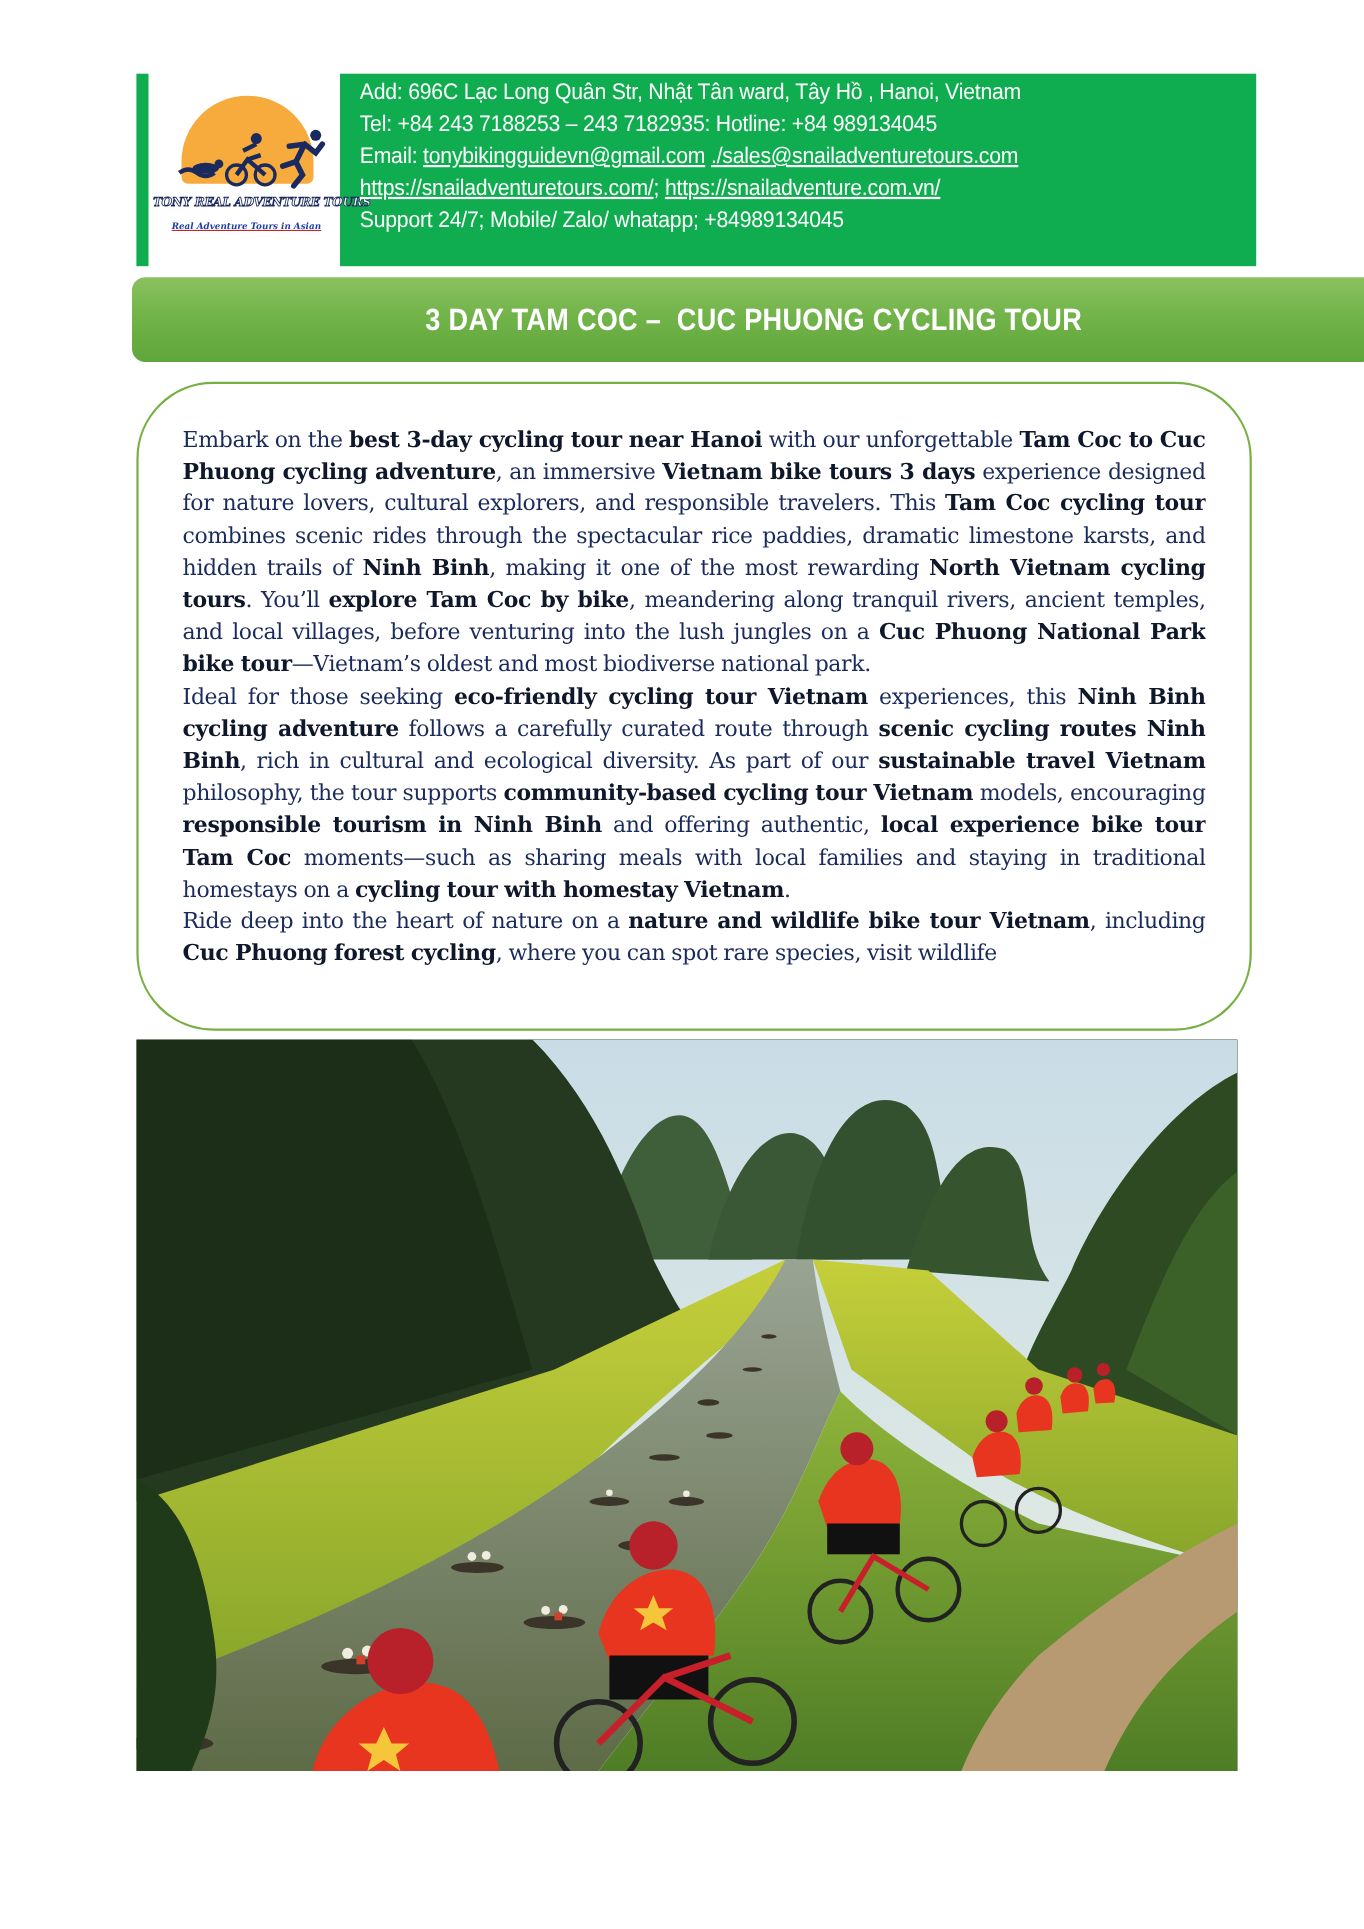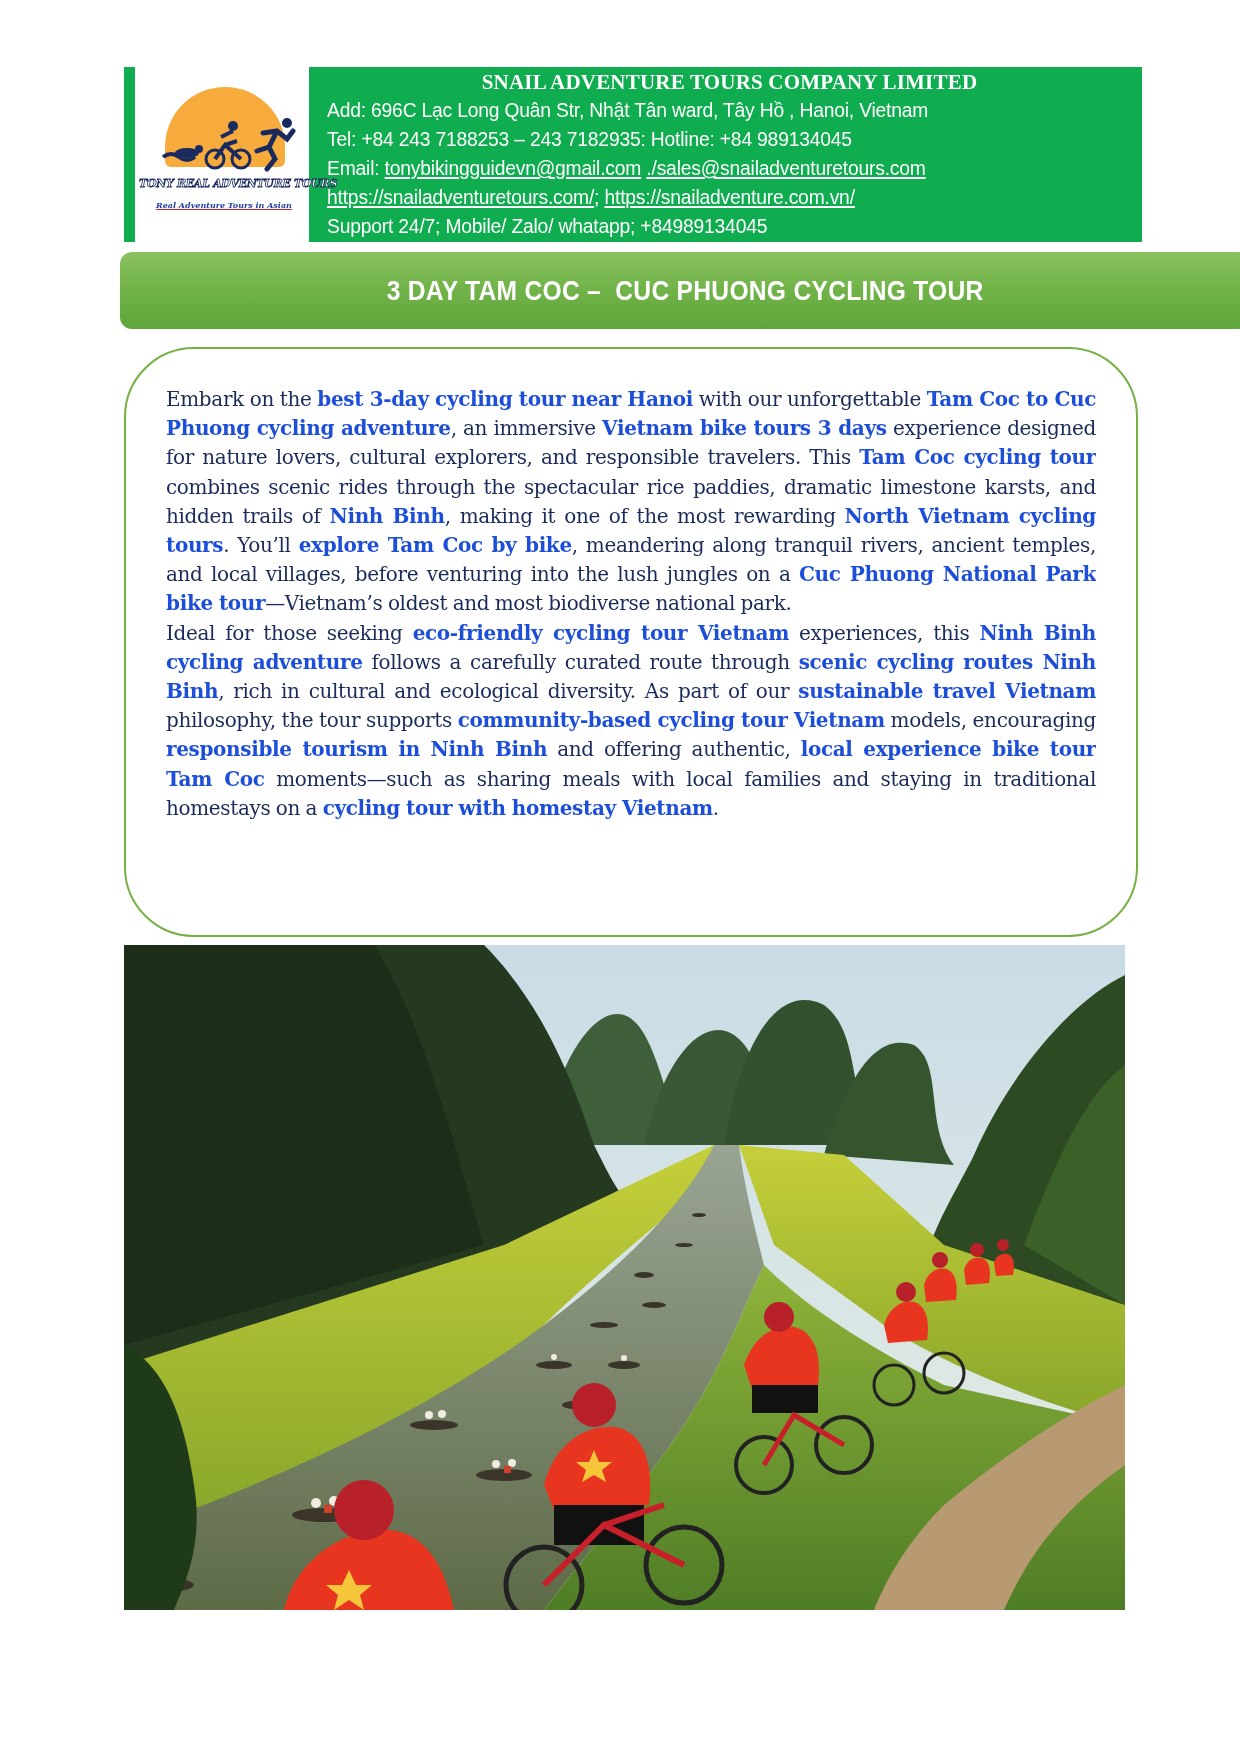--- a/index.html
+++ b/index.html
@@ -16,21 +16,21 @@
   .company-name { text-align: center; font-family: "Liberation Serif", serif; font-weight: bold; font-size: 21px; line-height: 26px; letter-spacing: 0.2px; }
   .contact-line { font-size: 20.5px; line-height: 29px; white-space: nowrap; letter-spacing: -0.2px; transform: scaleX(0.94); transform-origin: left; }
   .contact-line a { color: #ffffff; text-decoration: underline; }
 
   .title-bar { position: absolute; left: 120px; top: 252px; width: 1130px; height: 77px; border-radius: 12px; background: linear-gradient(to bottom, #8bc160 0%, #72b44a 45%, #5fa63a 100%); display: flex; align-items: center; justify-content: center; }
   .title-text { color: #ffffff; font-family: "Liberation Sans", sans-serif; font-weight: bold; font-size: 28px; letter-spacing: 0.3px; transform: scaleX(0.88); white-space: pre; }
 
   .intro-box { position: absolute; left: 124px; top: 347px; width: 1014px; height: 590px; border: 2px solid #76b043; border-radius: 70px; box-sizing: border-box; overflow: hidden; }
   .intro-text { position: absolute; left: 40px; top: 36px; width: 930px; height: 515px; overflow: hidden; color: #1a2a5a; font-family: "DejaVu Serif", serif; font-size: 20px; line-height: 29.2px; text-align: justify; letter-spacing: -0.35px; word-spacing: -0.5px; }
   .intro-text p { margin: 0; }
-  .intro-text b { color: #1d4ed8; }
+  .intro-text b { color: #0f172a; }
 
   .photo { position: absolute; left: 124px; top: 945px; width: 1001px; height: 665px; overflow: hidden; background: #2f4a1f; }
 </style>
 </head>
 <body>
 
 <div class="header">
   <div class="logo-box">
     <div class="sun"></div>
     <svg class="athletes" viewBox="0 0 140 55">
@@ -45,41 +45,41 @@
       <circle cx="74" cy="9" r="5" fill="#1b2a5e"></circle>
 
       <circle cx="128" cy="6" r="5" fill="#1b2a5e"></circle>
       <path d="M118 14 L110 30 L98 34 M110 30 L116 42 L108 52 M118 14 L128 22 L134 14 M118 14 L104 16" stroke="#1b2a5e" stroke-width="5" fill="none" stroke-linecap="round"></path>
     </svg>
     <div class="logo-name">TONY REAL ADVENTURE TOURS</div>
     <div class="logo-tagline">Real Adventure Tours in Asian</div>
   </div>
 
   <div class="contact-box">
-    <div class="company-name">SNAIL ADVENTURE TOURS COMPANY LIMITED</div>
     <div class="contact-line">Add: 696C Lạc Long Quân Str, Nhật Tân ward, Tây Hồ , Hanoi, Vietnam</div>
     <div class="contact-line">Tel: +84 243 7188253 – 243 7182935: Hotline: +84 989134045</div>
     <div class="contact-line">
       <span>Email: </span><a>tonybikingguidevn@gmail.com</a><span> </span><a>./sales@snailadventuretours.com</a>
     </div>
     <div class="contact-line">
       <a>https://snailadventuretours.com/</a><span>;  </span><a>https://snailadventure.com.vn/</a>
     </div>
     <div class="contact-line">Support 24/7; Mobile/ Zalo/ whatapp; +84989134045</div>
   </div>
 </div>
 
 <div class="title-bar">
   <div class="title-text">3 DAY TAM COC –  CUC PHUONG CYCLING TOUR</div>
 </div>
 
 <div class="intro-box">
   <div class="intro-text" id="intro-text">
       <p><span>Embark on the </span><b>best 3-day cycling tour near Hanoi</b><span> with our unforgettable </span><b>Tam Coc to Cuc Phuong cycling adventure</b><span>, an immersive </span><b>Vietnam bike tours 3 days</b><span> experience designed for nature lovers, cultural explorers, and responsible travelers. This </span><b>Tam Coc cycling tour</b><span> combines scenic rides through the spectacular rice paddies, dramatic limestone karsts, and hidden trails of </span><b>Ninh Binh</b><span>, making it one of the most rewarding </span><b>North Vietnam cycling tours</b><span>. You’ll </span><b>explore Tam Coc by bike</b><span>, meandering along tranquil rivers, ancient temples, and local villages, before venturing into the lush jungles on a </span><b>Cuc Phuong National Park bike tour</b><span>—Vietnam’s oldest and most biodiverse national park.</span></p>
       <p><span>Ideal for those seeking </span><b>eco-friendly cycling tour Vietnam</b><span> experiences, this </span><b>Ninh Binh cycling adventure</b><span> follows a carefully curated route through </span><b>scenic cycling routes Ninh Binh</b><span>, rich in cultural and ecological diversity. As part of our </span><b>sustainable travel Vietnam</b><span> philosophy, the tour supports </span><b>community-based cycling tour Vietnam</b><span> models, encouraging </span><b>responsible tourism in Ninh Binh</b><span> and offering authentic, </span><b>local experience bike tour Tam Coc</b><span> moments—such as sharing meals with local families and staying in traditional homestays on a </span><b>cycling tour with homestay Vietnam</b><span>.</span></p>
+      <p><span>Ride deep into the heart of nature on a </span><b>nature and wildlife bike tour Vietnam</b><span>, including </span><b>Cuc Phuong forest cycling</b><span>, where you can spot rare species, visit wildlife</span></p>
     </div>
 </div>
 
 <div class="photo">
   <svg width="1001" height="665" viewBox="0 0 1001 665" preserveAspectRatio="none">
     <defs>
       <linearGradient id="sky" x1="0" y1="0" x2="0" y2="1">
         <stop offset="0" stop-color="#c9dce6"></stop>
           <stop offset="1" stop-color="#e7eee4"></stop>
       </linearGradient>

